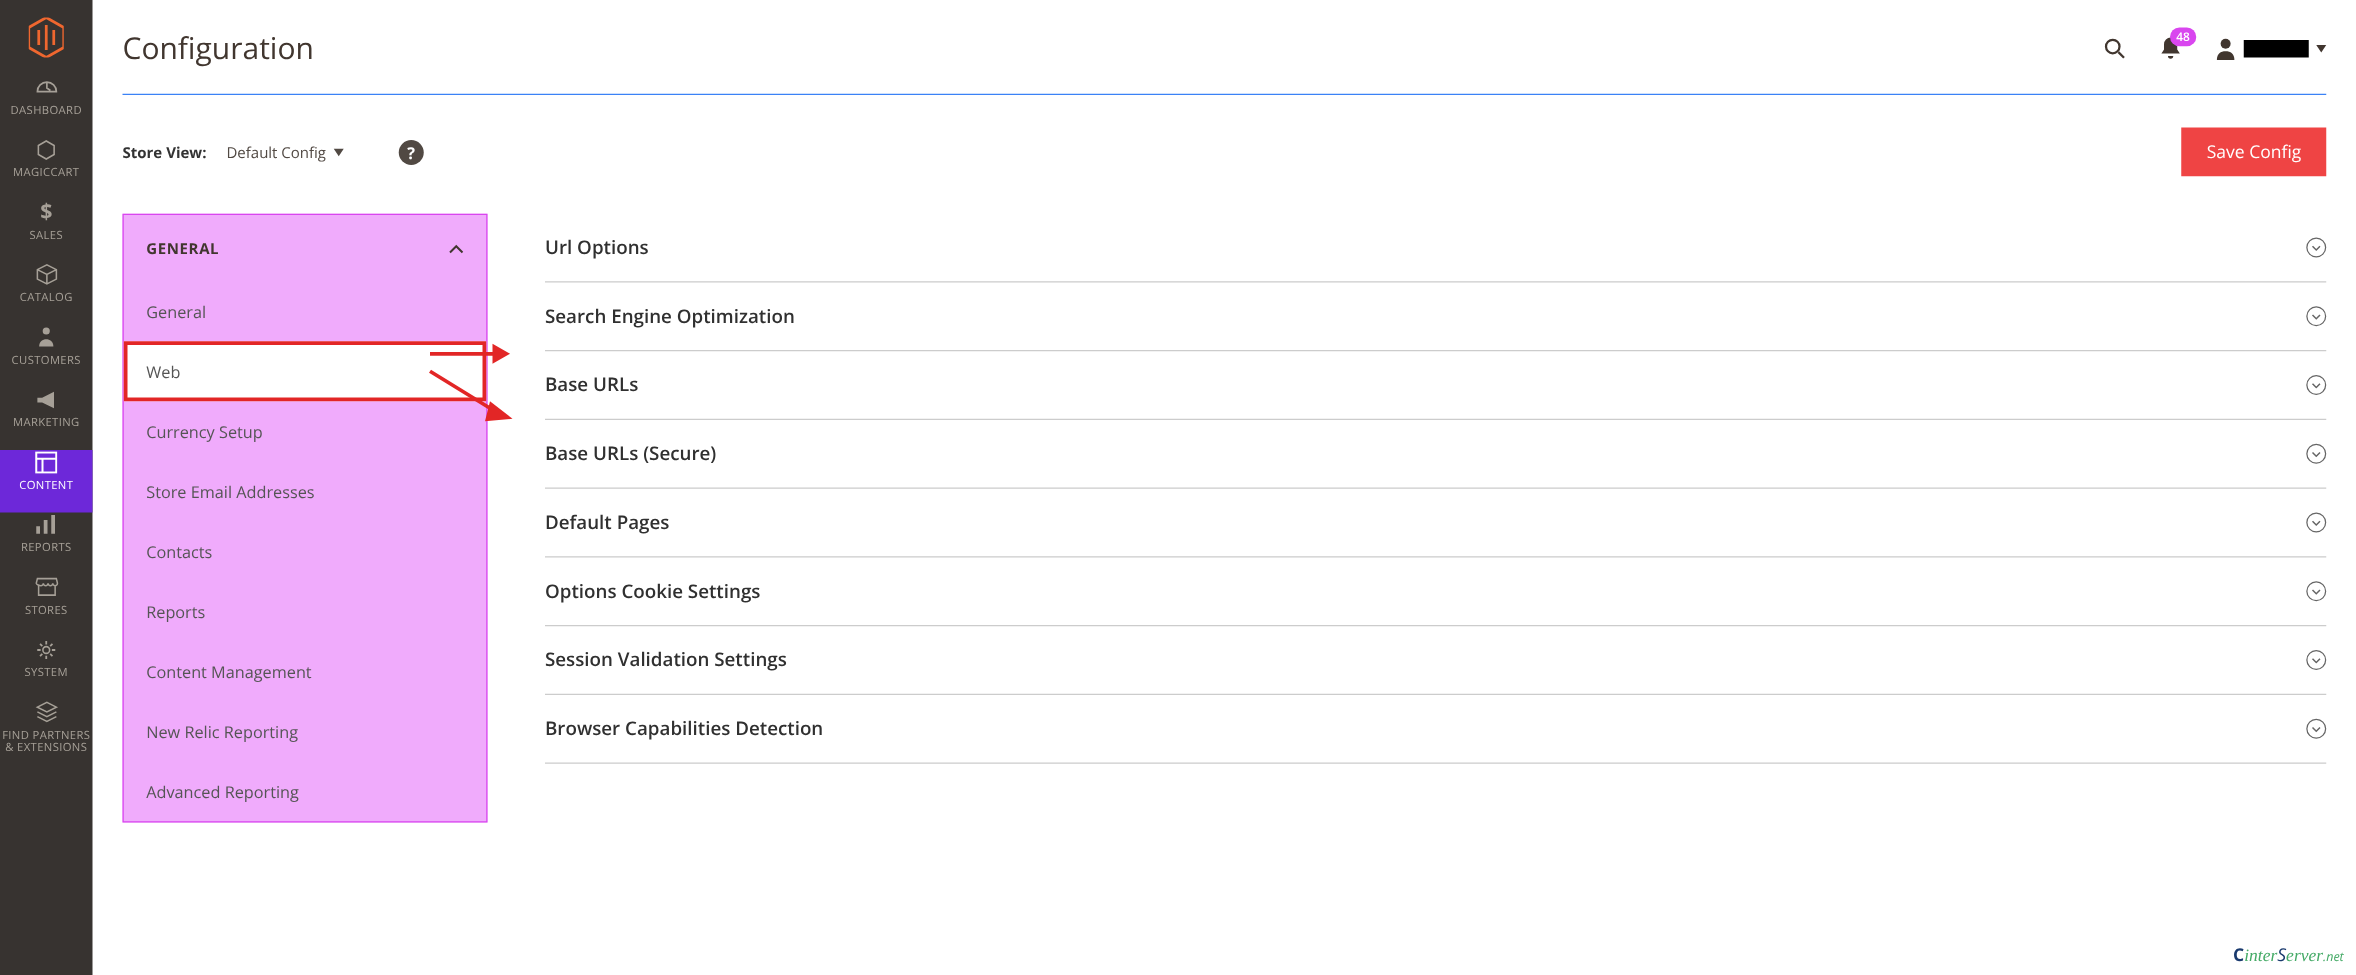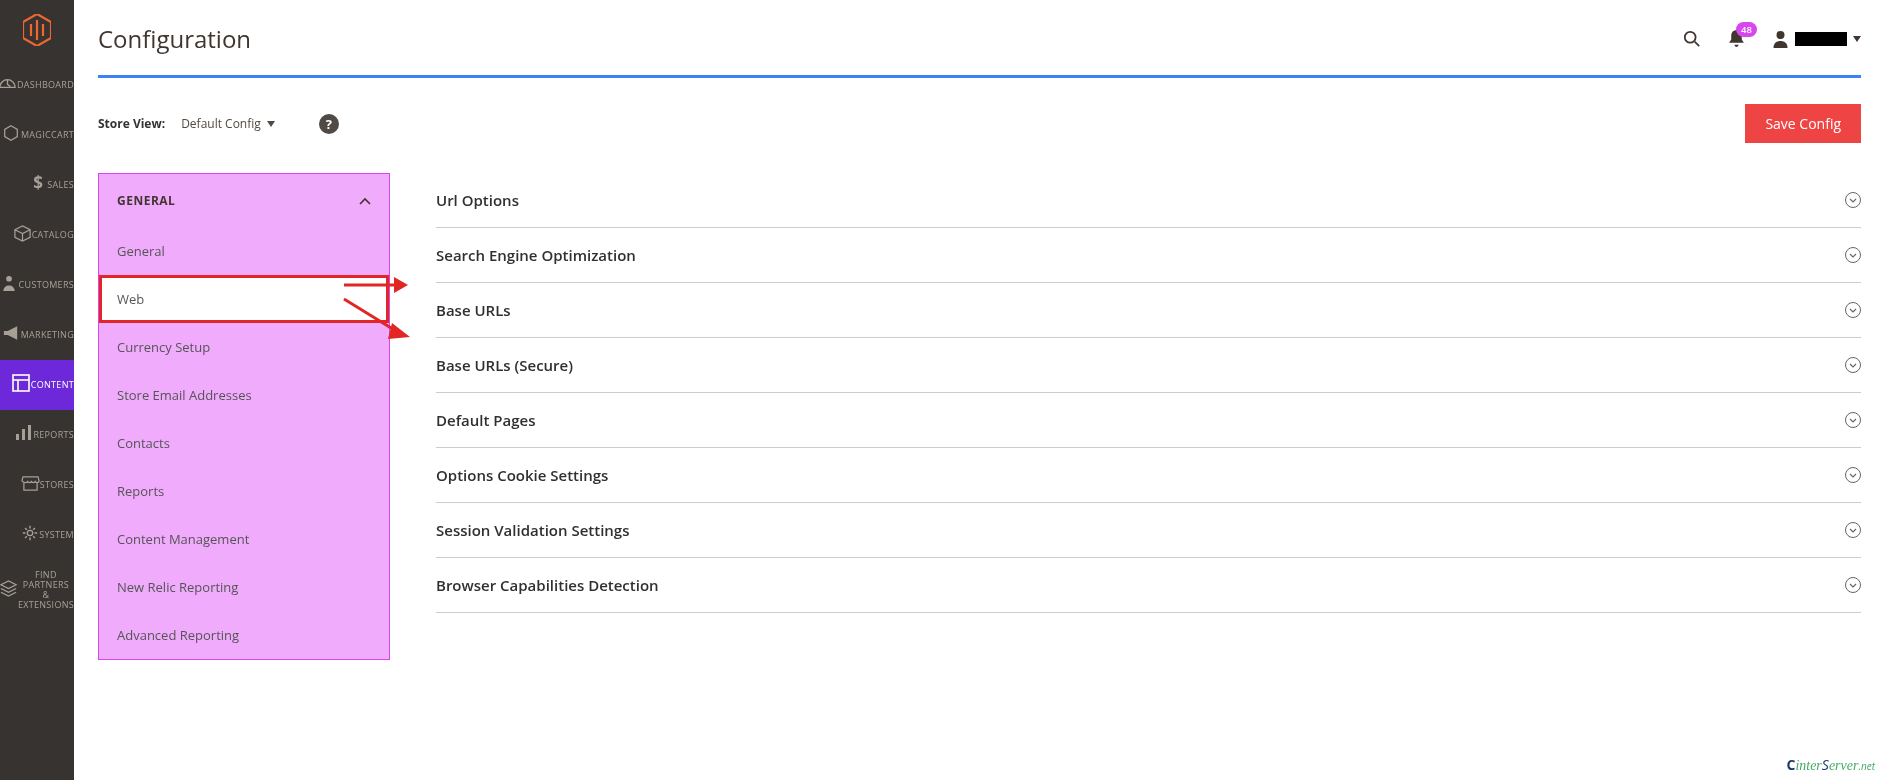--- a/index.html
+++ b/index.html
@@ -2,30 +2,30 @@
 <html><head>
 <meta charset="utf-8">
 <style>
 * { margin: 0; padding: 0; box-sizing: border-box; font-family: 'Open Sans', Arial, sans-serif; }
 html, body { width: 100%; height: 100%; background: #fff; }
 body { display: flex; }
 
 
 .sidebar { width: 74px; background: #373330; color: #aaa; display: flex; flex-direction: column; flex-shrink: 0; }
 .logo-cell { height: 60px; display: flex; align-items: center; justify-content: center; }
-.side-item { height: 50px; display: flex; flex-direction: row; align-items: center; justify-content: flex-end; cursor: pointer; font-size: 9px; letter-spacing: 0.3px; color: #a6a097; }
+.side-item { height: 50px; display: flex; flex-direction: column; align-items: center; justify-content: flex-start; cursor: pointer; font-size: 9px; letter-spacing: 0.3px; color: #a6a097; }
 .side-item.tall { height: 60px; }
 .side-item .icon { width: 19px; height: 19px; margin-bottom: 4px; display: flex; align-items: center; justify-content: center; }
 .side-item span { text-align: center; line-height: 1.1; }
 .side-item.active { background: #6d28d9; color: #fff; }
 
 
 .main { flex: 1; padding: 0 24px 0 24px; overflow: auto; position: relative; }
 
-.page-header { display: flex; align-items: center; padding: 22px 0 20px 0; border-bottom: 3px solid #3b82f6; }
+.page-header { display: flex; align-items: center; padding: 22px 0 20px 0; border-bottom: 1px solid #3b82f6; }
 .page-title { font-size: 24px; font-weight: 400; color: #41362f; }
 .header-right { margin-left: auto; display: flex; align-items: center; gap: 26px; }
 .search-ic, .bell-ic, .user-ic { width: 18px; height: 18px; display: flex; align-items: center; justify-content: center; position: relative; cursor: pointer; }
 .bell-ic .badge { position: absolute; top: -8px; left: 9px; background: #d946ef; color: #fff; font-size: 9.5px; font-weight: 600; padding: 1px 5px; border-radius: 8px; }
 .user-block { display: flex; align-items: center; gap: 6px; cursor: pointer; }
 .user-name-redact { width: 52px; height: 14px; background: #000; }
 .caret { width: 0; height: 0; border-left: 4px solid transparent; border-right: 4px solid transparent; border-top: 6px solid #41362f; }
 
 .toolbar { display: flex; align-items: center; padding: 26px 0 30px 0; }
 .toolbar-left { display: flex; align-items: center; gap: 16px; }

